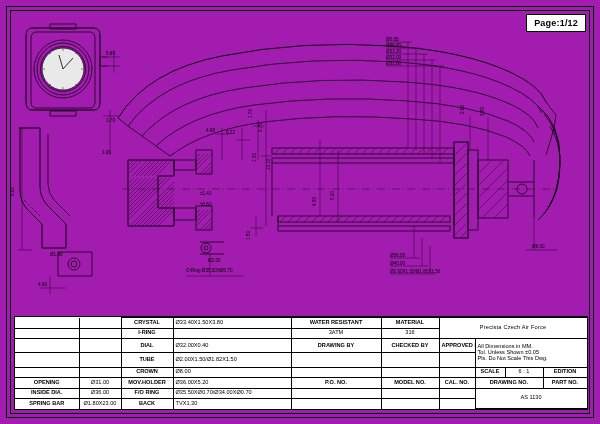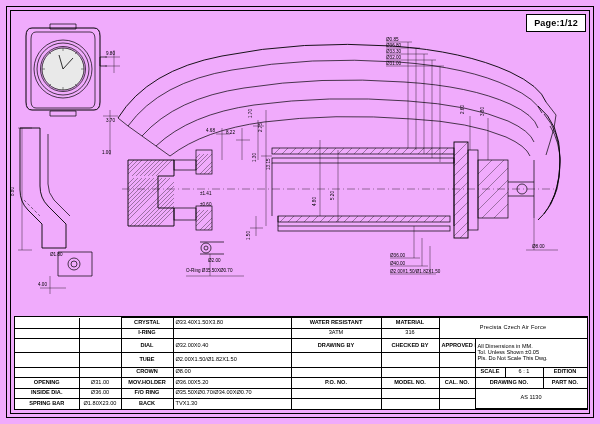--- a/index.html
+++ b/index.html
@@ -1,17 +1,17 @@
 <!DOCTYPE html>
 <html><head>
 <meta charset="utf-8">
 <style>
   html,body{margin:0;padding:0;background:#fff;}
   body{width:600px;height:424px;overflow:hidden;font-family:"Liberation Sans",sans-serif;}
-  #sheet{position:relative;width:600px;height:424px;background:#f0abfc;}
+  #sheet{position:relative;width:600px;height:424px;background:#a21caf;}
   .frame{position:absolute;left:6px;top:6px;width:586px;height:410px;border:1.5px solid #000;}
   .inner-frame{position:absolute;left:10px;top:10px;width:578px;height:402px;border:0.8px solid #000;}
 
   
   .page-badge{position:absolute;right:14px;top:14px;border:1.2px solid #000;background:#fff;
     padding:3px 7px;font-size:9px;font-weight:bold;letter-spacing:.2px;}
 
   
   .titleblock{position:absolute;left:14px;bottom:14px;width:572px;height:92px;border:1.2px solid #000;background:#fff;}
   .tb-tbl{border-collapse:collapse;width:100%;height:100%;table-layout:fixed;}

